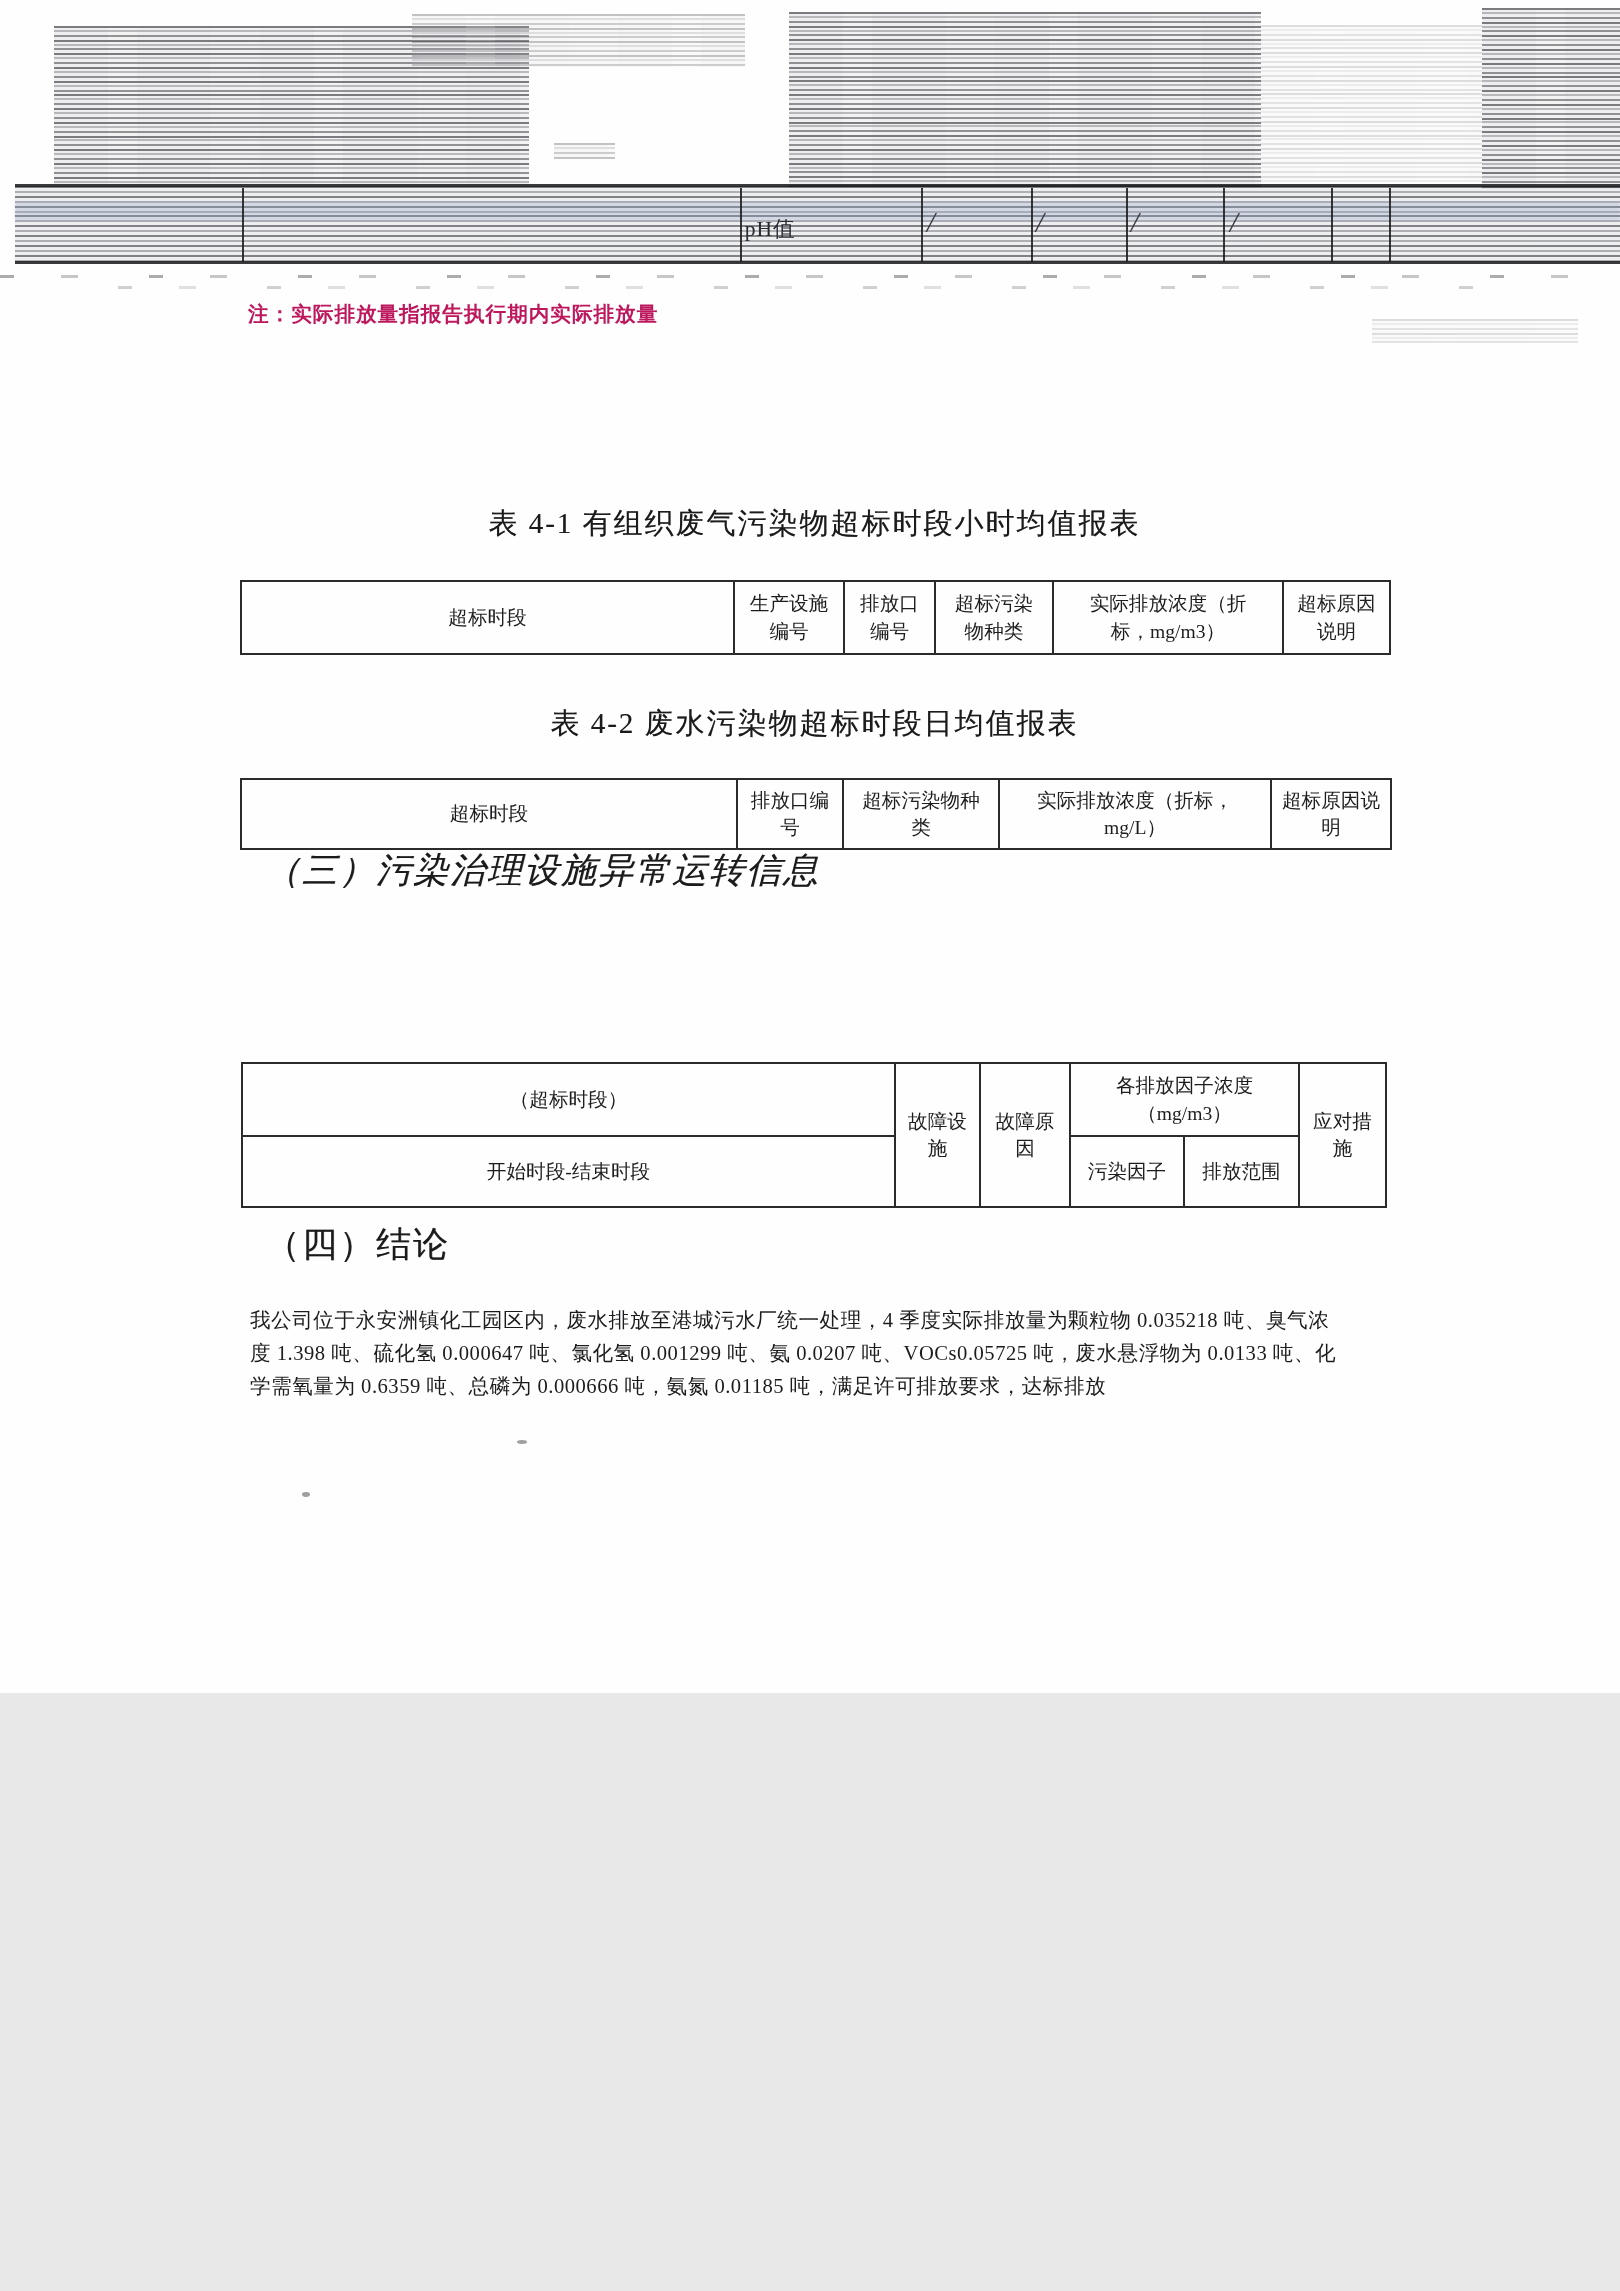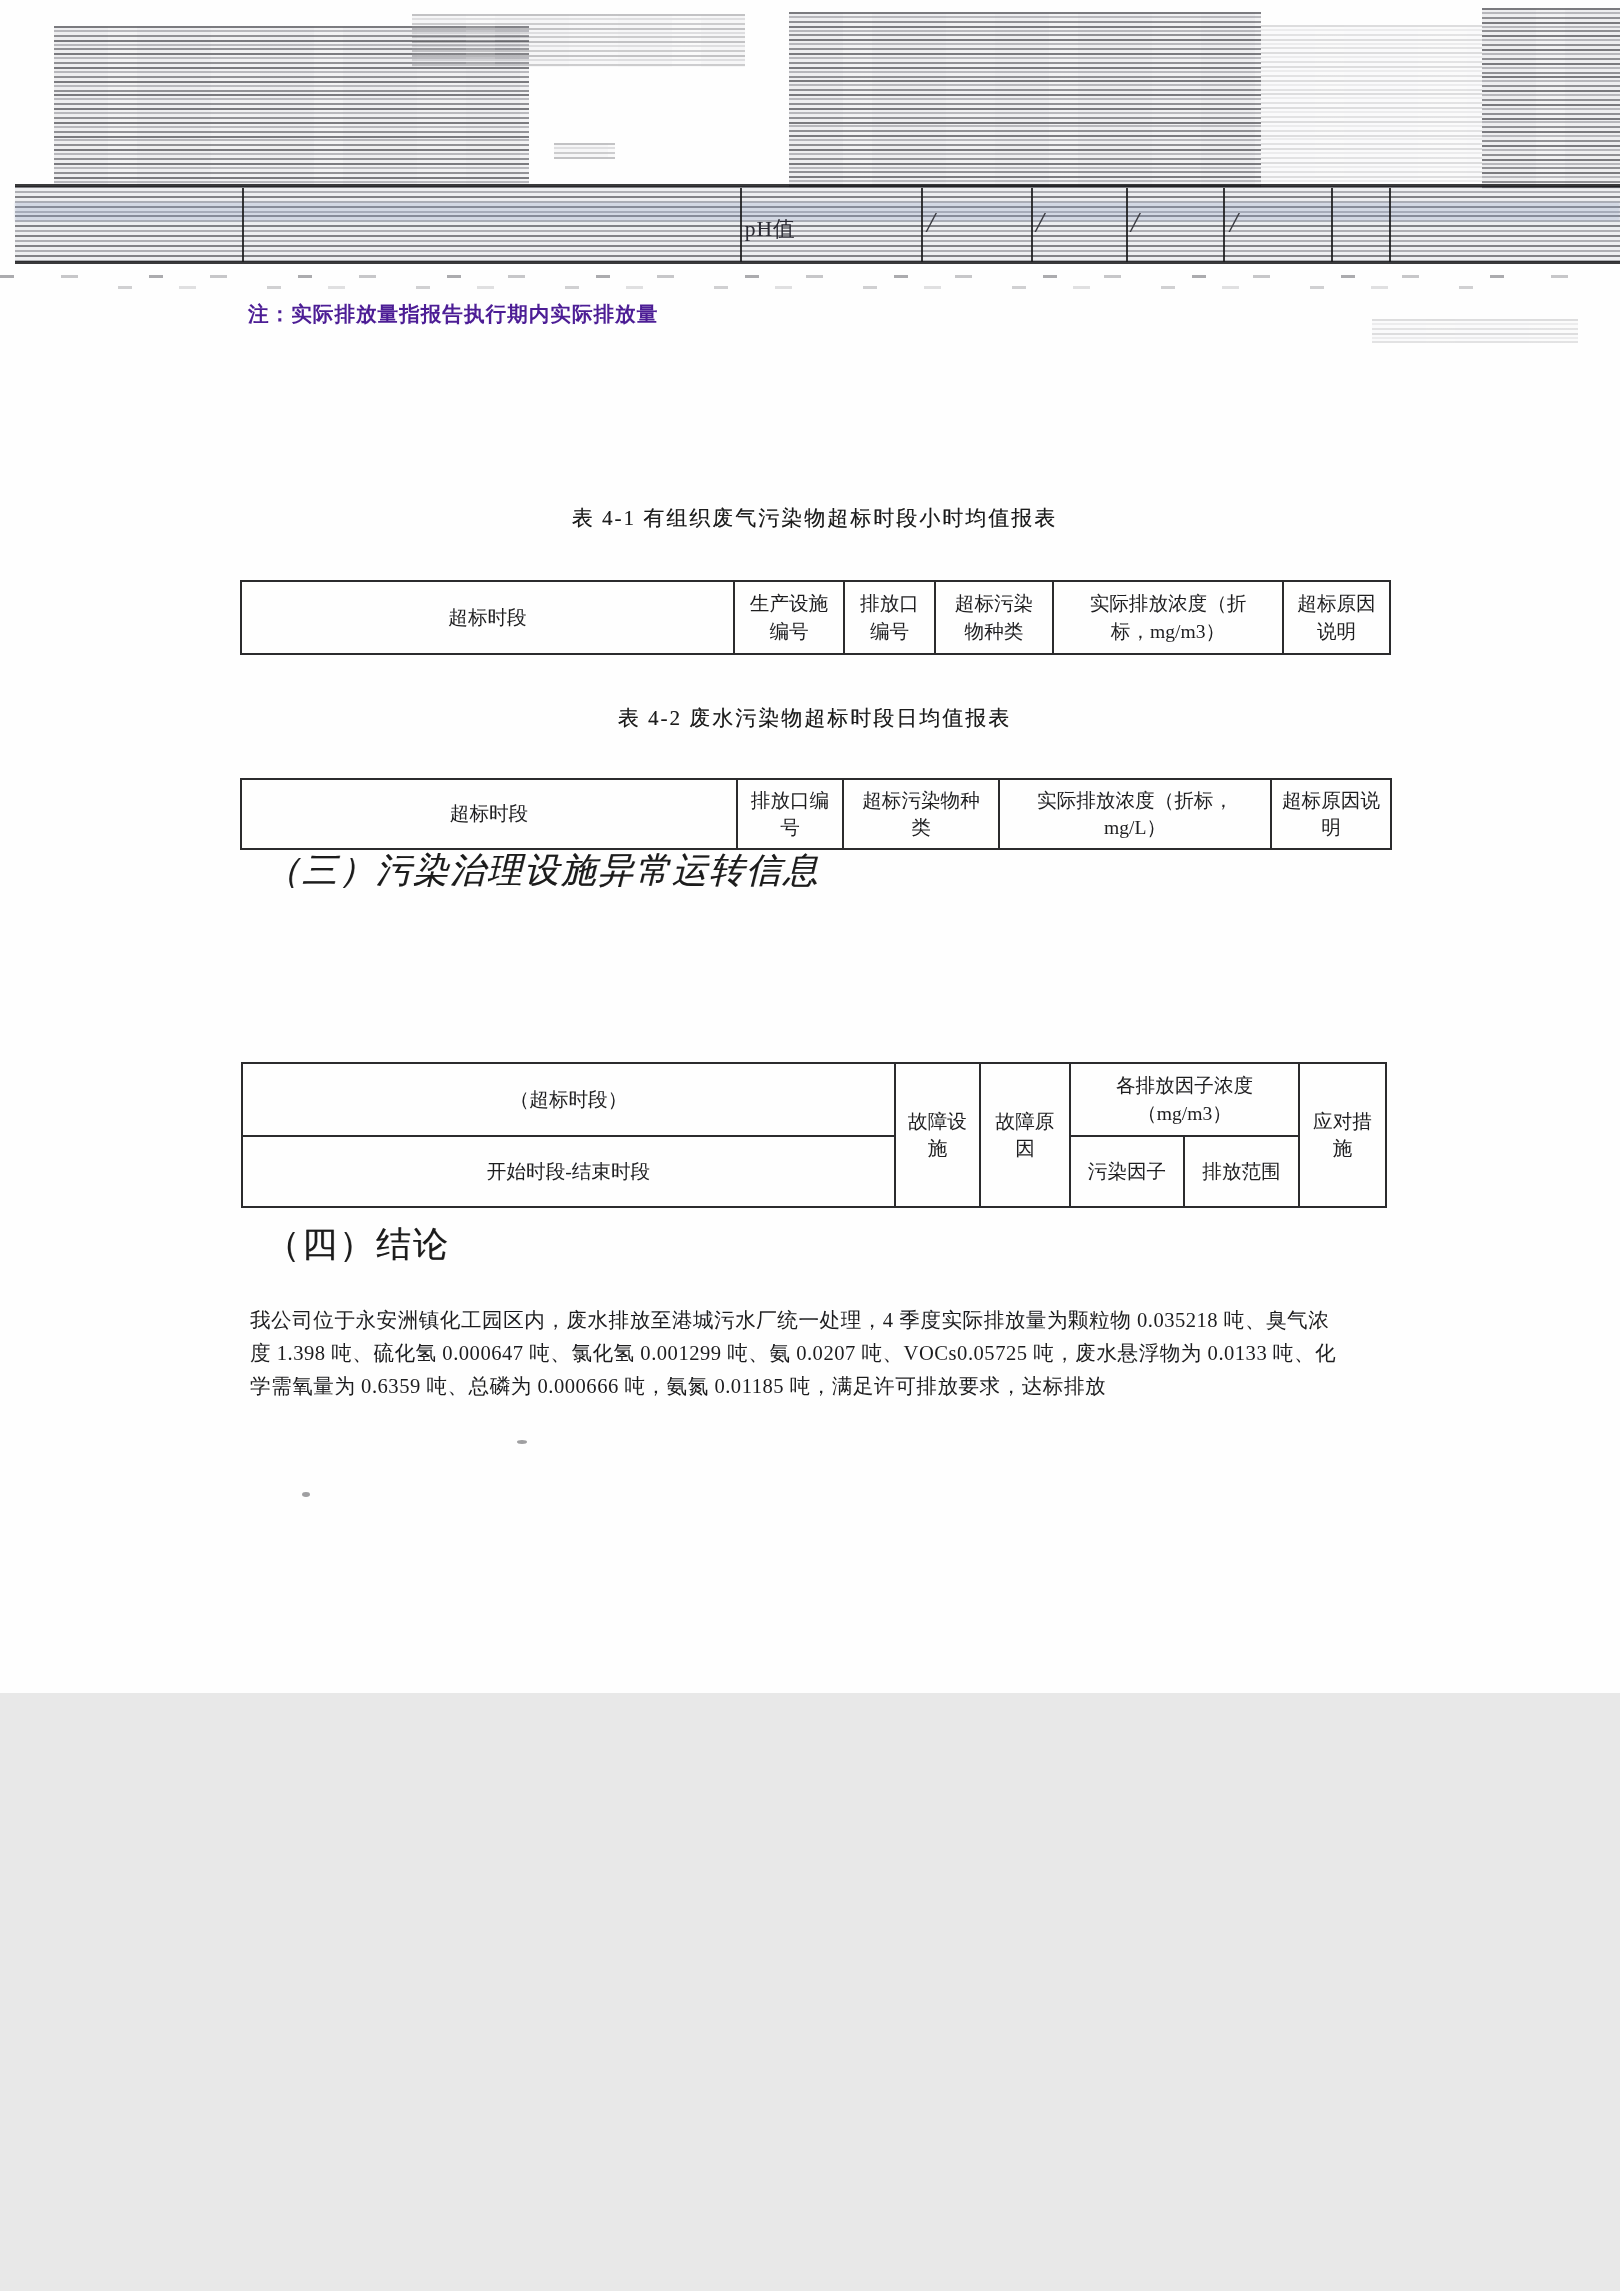--- a/index.html
+++ b/index.html
@@ -41,24 +41,24 @@
       rgba(40,40,46,.55) 0 2px, rgba(255,255,255,0) 2px 4.9px,
       rgba(96,96,104,.45) 4.9px 6.9px, rgba(255,255,255,0) 6.9px 9.8px);
     filter:blur(0.6px);}
   #ph-table .blueband{position:absolute;left:0;top:19.6px;width:100%;height:19.6px;
     background:rgba(150,167,199,.30);filter:blur(1px);}
   .hline{position:absolute;left:0;width:100%;height:2.9px;background:rgba(24,24,26,.85);filter:blur(0.3px);}
   .vline{position:absolute;top:5.9px;width:2px;height:74px;background:rgba(28,28,30,.88);}
   .ph-label{position:absolute;top:32px;font-size:21.6px;color:#2a2a33;letter-spacing:1px;filter:blur(0.3px);}
   .ph-slash{position:absolute;top:23.5px;font-size:29px;font-style:italic;color:#3a3a40;filter:blur(0.3px);}
   
-  .note{position:absolute;left:248px;top:300px;font-size:20.6px;font-weight:bold;letter-spacing:1px;color:#4c1d95;}
+  .note{position:absolute;left:248px;top:300px;font-size:20.6px;font-weight:bold;letter-spacing:1px;color:#be185d;}
   .heading{position:absolute;left:265px;font-size:35px;letter-spacing:2px;color:#1b1b1b;
     text-shadow:0.4px 0 0 rgba(27,27,27,.55);white-space:nowrap;}
-  .tbl-title{position:absolute;left:240px;width:1149px;text-align:center;font-size:21px;
+  .tbl-title{position:absolute;left:240px;width:1149px;text-align:center;font-size:29px;
     letter-spacing:2px;color:#1b1b1b;text-shadow:0.3px 0 0 rgba(27,27,27,.5);}
   
   table.rpt{position:absolute;border-collapse:collapse;table-layout:fixed;
     border:2.9px solid #2b2b2d;}
   table.rpt td{border:2px solid #2b2b2d;text-align:center;vertical-align:middle;
     font-size:19.6px;line-height:27.4px;color:#1d1d1f;padding:0 3.9px;}
   .preline{white-space:pre-line;}
   td.left-cell{text-align:left;padding-left:9.8px;}
   
   .conclusion{position:absolute;left:250px;top:1304px;width:1137px;font-size:20.6px;

